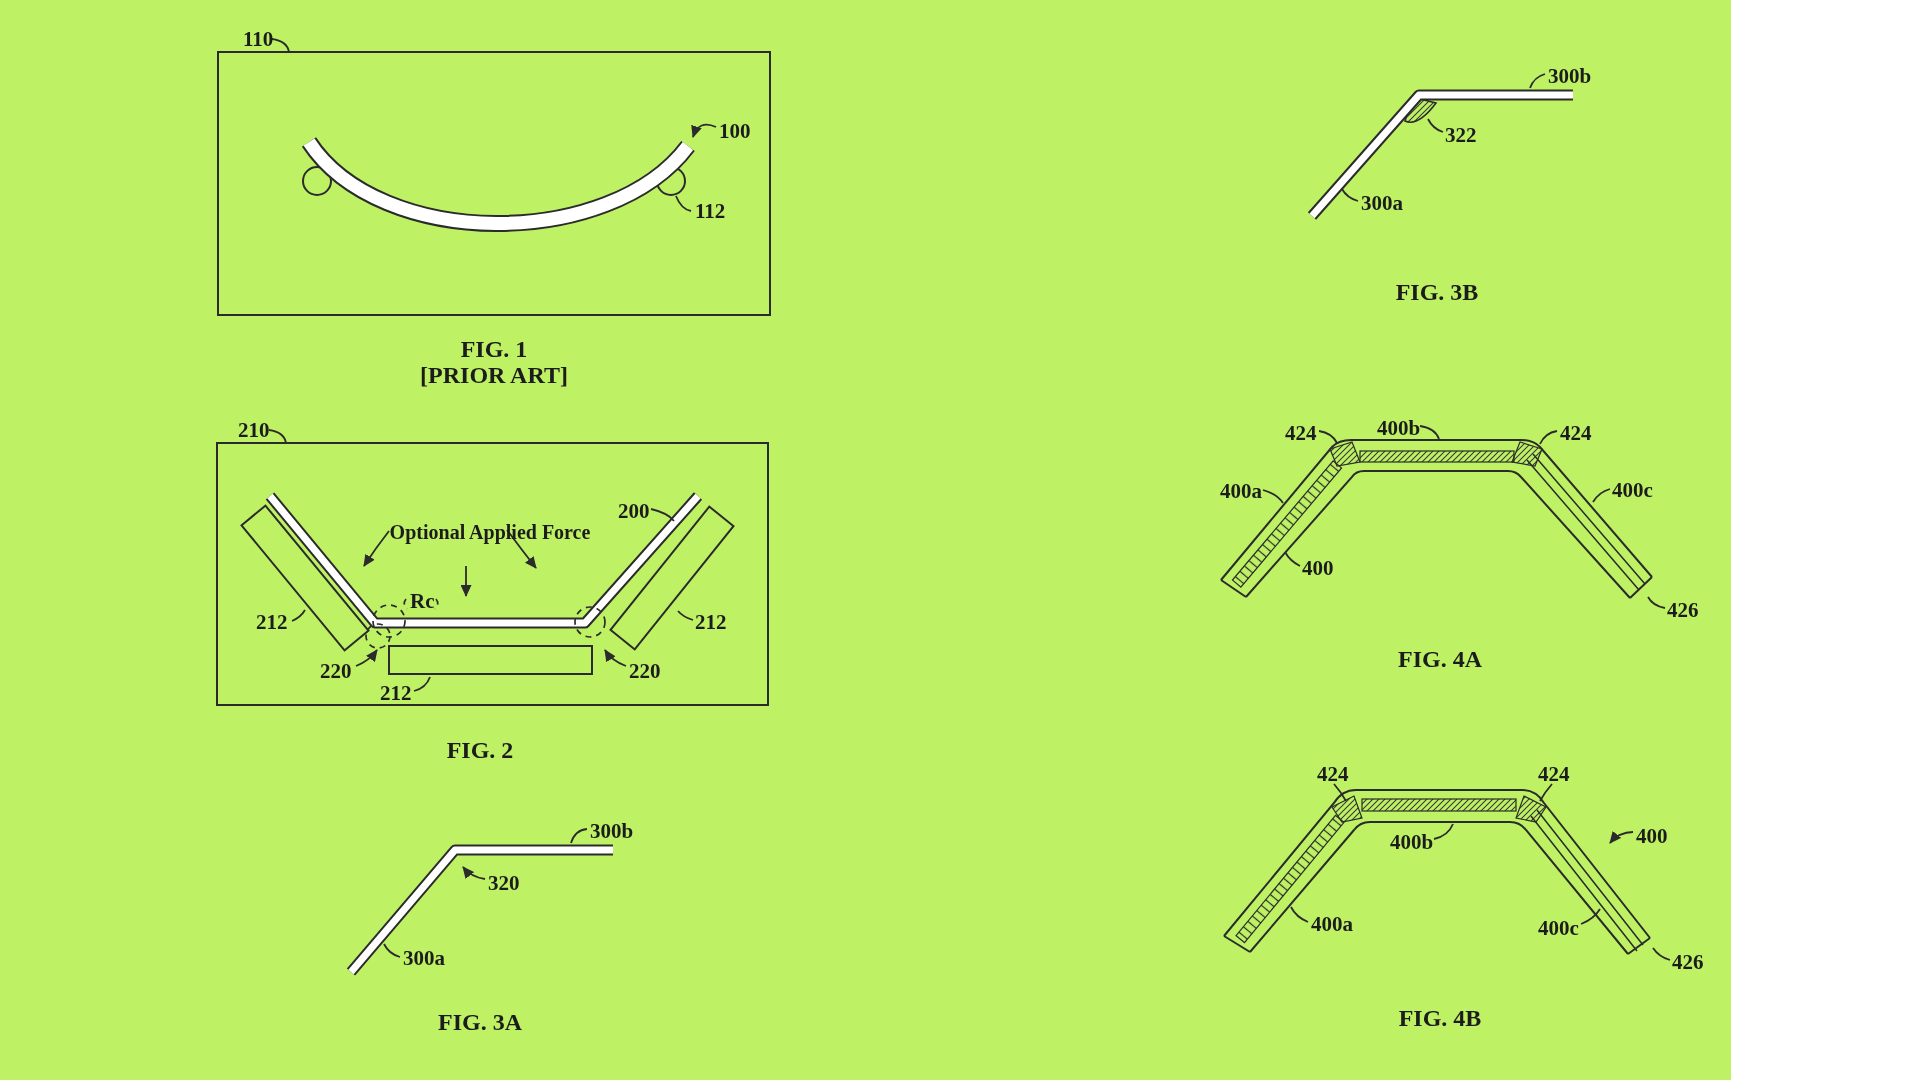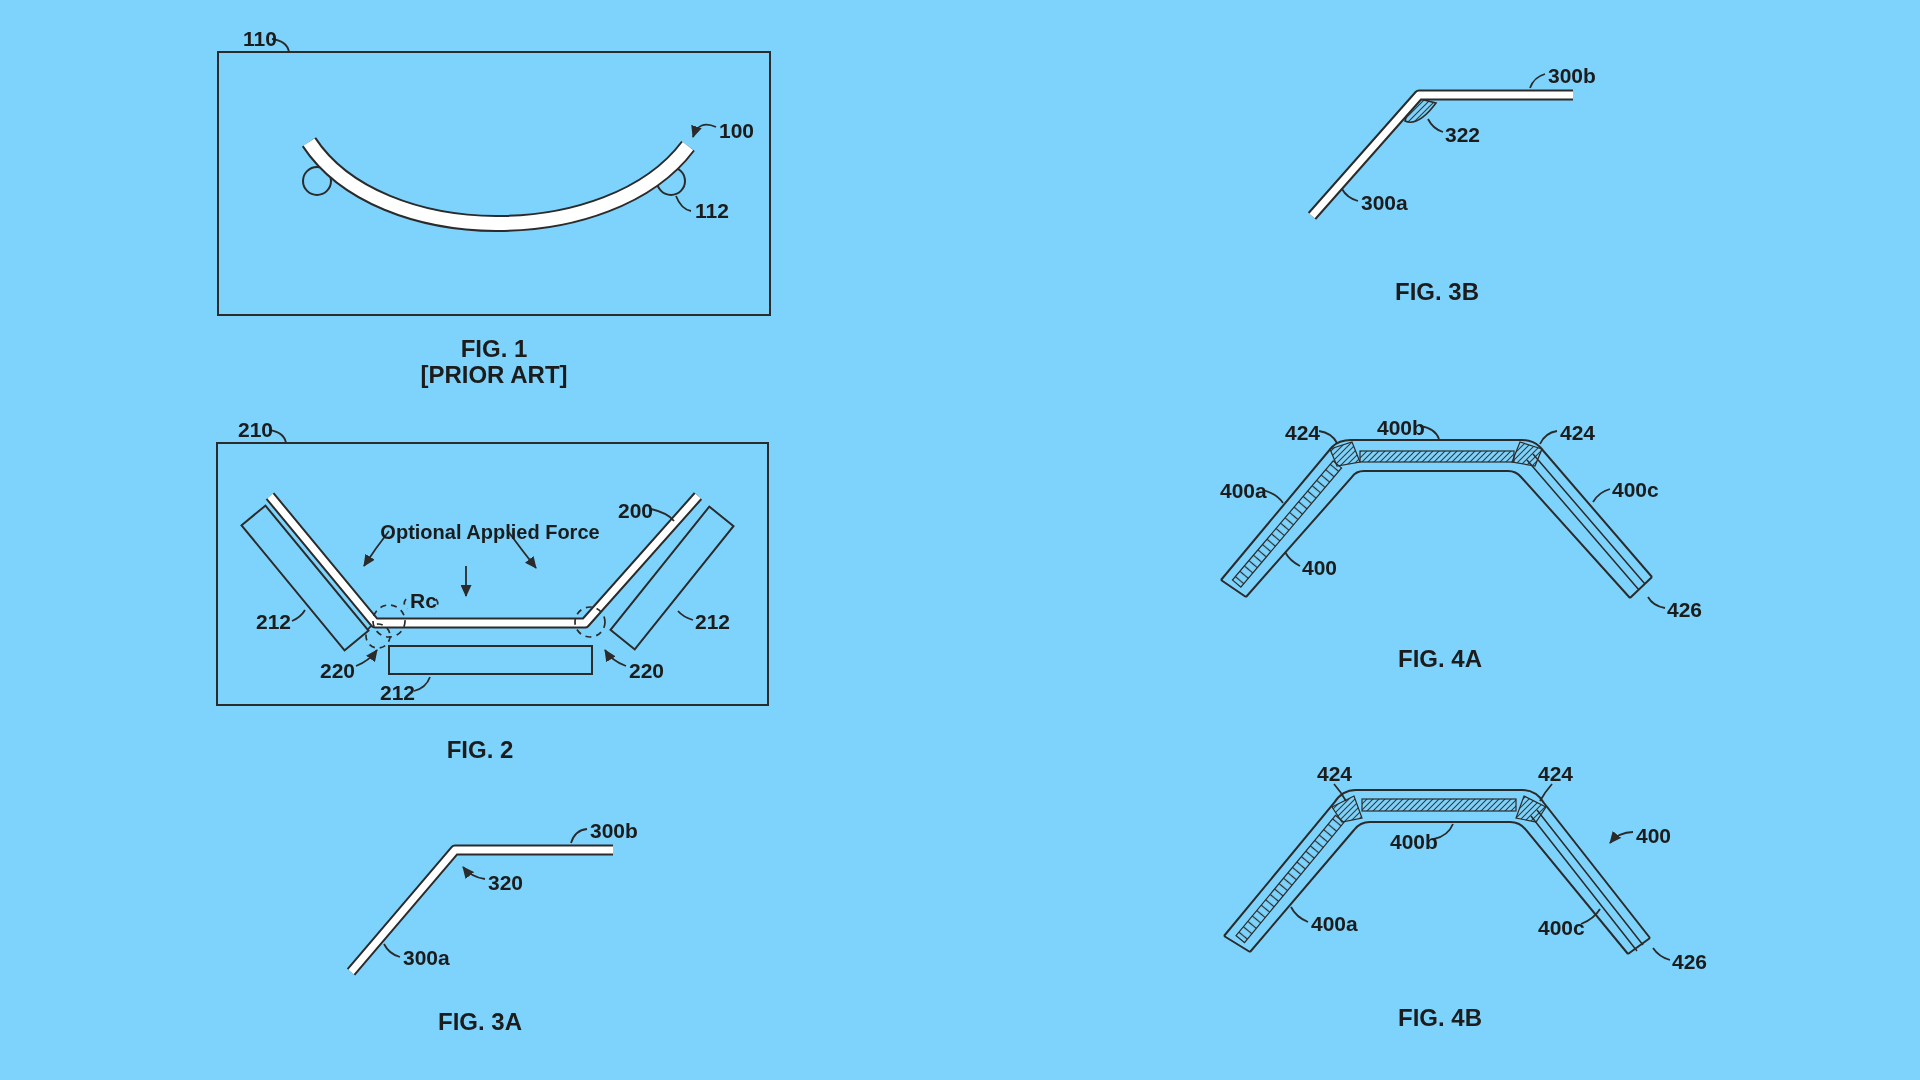--- a/index.html
+++ b/index.html
@@ -1,22 +1,22 @@
 <!DOCTYPE html>
 <html><head>
 <meta charset="utf-8">
 <style>
   html, body { margin: 0; padding: 0; background: #ffffff; }
   .sheet {
     position: relative;
-    width: 1920px;
+    width: 1731px;
     height: 1080px;
-    background: #7dd3fc;
+    background: #bef264;
     overflow: hidden;
-    font-family: Liberation Sans, sans-serif;
+    font-family: Liberation Serif, serif;
   }
   svg { position: absolute; left: 0; top: 0; }
   .ln   { stroke: #2b2b2b; stroke-width: 2;   fill: none; }
   .lead { stroke: #2b2b2b; stroke-width: 1.8; fill: none; }
   .dash { stroke: #2b2b2b; stroke-width: 1.7; fill: none; stroke-dasharray: 6 5; }
   .ref  { fill: #1c1c1c; font-size: 21px; font-weight: 600; }
   .cap  { fill: #1c1c1c; font-size: 24px; font-weight: 700; text-anchor: middle; }
   .note { fill: #1c1c1c; font-size: 20px; font-weight: 600; text-anchor: middle; }
 </style>
 </head>

